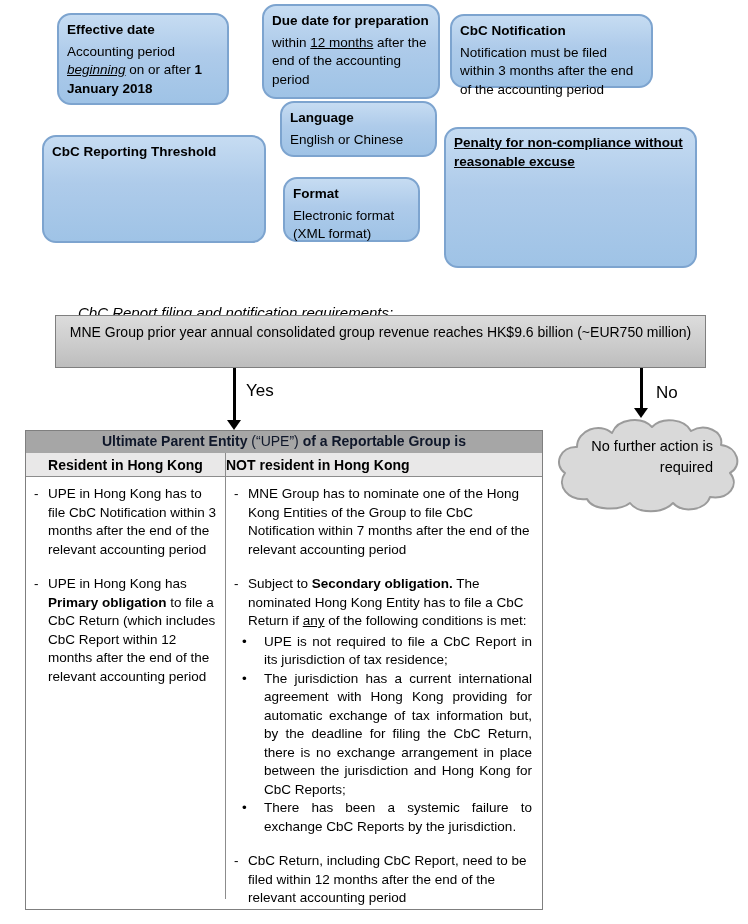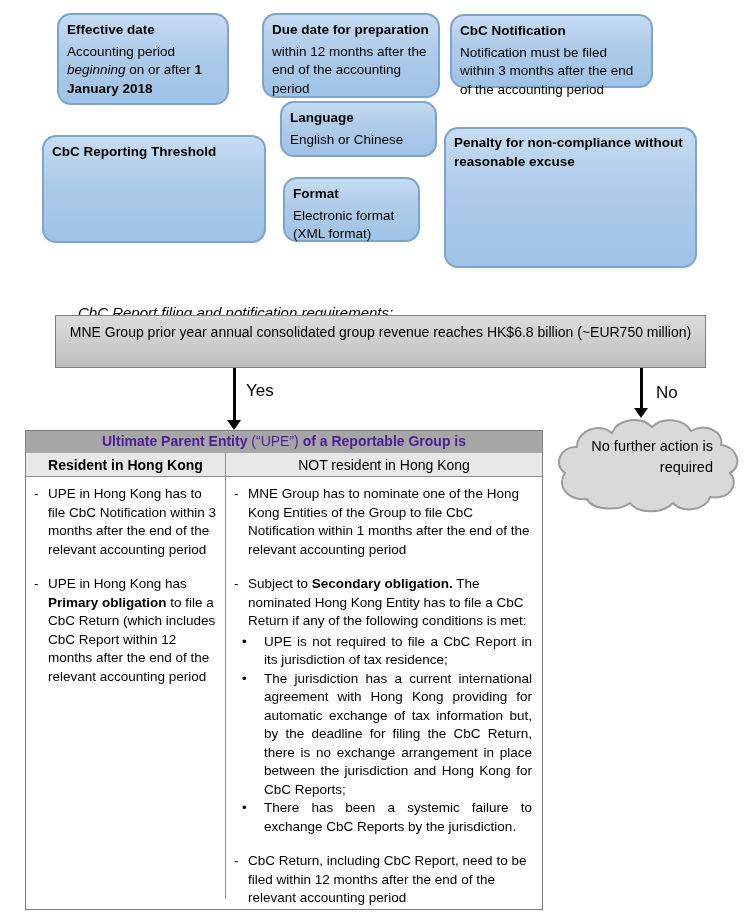--- a/index.html
+++ b/index.html
@@ -1,21 +1,21 @@
 <!DOCTYPE html>
 <html><head>
 <meta charset="utf-8">
 <style>
   * { margin:0; padding:0; box-sizing:border-box; }
   body { background:#ffffff; font-family:"Liberation Sans", sans-serif; color:#000; }
   #root { position:relative; width:748px; height:924px; background:#ffffff; overflow:hidden; }
 
   .b { font-weight:bold; }
   .i { font-style:italic; }
-  .u { }
+  .u { text-decoration:underline; }
 
   
   .bluebox {
     position:absolute;
     background:linear-gradient(180deg,#c6dcf2 0%,#aecbea 45%,#9fc3e6 100%);
     border:2px solid #7da4cf;
     border-radius:14px;
     padding:6px 8px;
     text-align:left;
     font-size:13.5px;
@@ -49,26 +49,26 @@
   
   .upe-table {
     position:absolute;
     border:1px solid #7f7f7f;
     background:#ffffff;
     overflow:hidden;
     font-size:13.5px;
     line-height:18.5px;
   }
   .t-header {
-    height:22px; background:#a6a6a6; color:#4c1d95;
+    height:22px; background:#a6a6a6; color:#0f172a;
     text-align:center; font-size:14px; line-height:21px;
   }
   .t-subheader { display:flex; height:24px; background:#e9e8e8; border-bottom:1px solid #8c8c8c; }
   .t-sub-left  { width:200px; border-right:1px solid #8c8c8c; text-align:center; font-weight:bold; font-size:14px; padding-top:3px; }
-  .t-sub-right { flex:1; text-align:center; font-weight:normal; font-size:14px; padding-top:3px; }
+  .t-sub-right { flex:1; text-align:left; font-weight:bold; font-size:14px; padding-top:3px; }
   .t-body { display:flex; height:calc(100% - 56px); }
   .t-cell-left  { width:200px; border-right:1px solid #8c8c8c; padding:8px 6px 0 8px; }
   .t-cell-right { flex:1; padding:8px 10px 0 8px; }
 
   .ditem { display:flex; }
   .ditem + .ditem, .bullets + .ditem { margin-top:16px; }
   .dmark { width:14px; flex:none; }
   .dtext { flex:1; }
 
   .bullets { margin-left:8px; margin-top:2px; }
@@ -79,21 +79,21 @@
 </head>
 <body>
 
 <div id="root">
 
   <div class="bluebox" style="left:57px; top:13px; width:172px; height:92px;">
     <div class="box-title">Effective date</div>
     <div class="box-body"><span>Accounting period </span><span class="i u">beginning</span><span> on or after </span><span class="b">1 January 2018</span></div>
   </div>
 
-  <div class="bluebox" style="left:262px; top:13px; width:178px; height:85px;">
+  <div class="bluebox" style="left:262px; top:4px; width:178px; height:95px;">
     <div class="box-title">Due date for preparation</div>
     <div class="box-body"><span>within </span><span class="u">12 months</span><span> after the end of the accounting period</span></div>
   </div>
 
   <div class="bluebox" style="left:450px; top:14px; width:203px; height:74px;">
     <div class="box-title">CbC Notification</div>
     <div class="box-body"><span>Notification must be filed within 3 months after the end of the accounting period</span></div>
   </div>
 
   <div class="bluebox" style="left:280px; top:101px; width:157px; height:56px;">
@@ -104,26 +104,26 @@
   <div class="bluebox" style="left:42px; top:135px; width:224px; height:108px;">
     <div class="box-title">CbC Reporting Threshold</div>
   </div>
 
   <div class="bluebox" style="left:283px; top:177px; width:137px; height:65px;">
     <div class="box-title">Format</div>
     <div class="box-body"><span>Electronic format (XML format)</span></div>
   </div>
 
   <div class="bluebox" style="left:444px; top:127px; width:253px; height:141px; padding-top:5px;">
-    <div class="box-title" style="margin-bottom:2px;">Penalty for non-compliance without reasonable excuse</div>
+    <div class="box-title" style="margin-bottom:2px;text-decoration:underline;">Penalty for non-compliance without reasonable excuse</div>
   </div>
 
   <div class="caption" style="left:78px; top:286px;margin-top:18px;">CbC Report filing and notification requirements:</div>
 
-  <div class="condition" style="left:55px; top:315px; width:651px; height:53px;">MNE Group prior year annual consolidated group revenue reaches HK$6.8 billion (~EUR750 million)</div>
+  <div class="condition" style="left:55px; top:315px; width:651px; height:53px;">MNE Group prior year annual consolidated group revenue reaches HK$9.6 billion (~EUR750 million)</div>
 
   <div class="varrow" style="left:227px; top:368px; height:62px;">
     <div class="shaft"></div>
     <div class="head"></div>
   </div>
   <div class="flow-label" style="left:246px; top:381px;">Yes</div>
 
   <div class="varrow" style="left:634px; top:368px; height:50px;">
     <div class="shaft"></div>
     <div class="head"></div>
@@ -163,21 +163,21 @@
         </div>
         <div class="ditem">
           <span class="dmark">-</span>
           <span class="dtext"><span>UPE in Hong Kong has </span><span class="b">Primary obligation</span><span> to file a CbC Return (which includes CbC Report within 12 months after the end of the relevant accounting period</span></span>
         </div>
       </div>
 
       <div class="t-cell-right">
         <div class="ditem">
           <span class="dmark">-</span>
-          <span class="dtext"><span>MNE Group has to nominate one of the Hong Kong Entities of the Group to file CbC Notification within 1 months after the end of the relevant accounting period</span></span>
+          <span class="dtext"><span>MNE Group has to nominate one of the Hong Kong Entities of the Group to file CbC Notification within 7 months after the end of the relevant accounting period</span></span>
         </div>
         <div class="ditem">
           <span class="dmark">-</span>
           <span class="dtext"><span>Subject to </span><span class="b">Secondary obligation.</span><span> The nominated Hong Kong Entity has to file a CbC Return if </span><span class="u">any</span><span> of the following conditions is met:</span></span>
         </div>
         <div class="bullets">
           <div class="bitem">
             <span class="bmark">•</span>
             <span class="btext"><span>UPE is not required to file a CbC Report in its jurisdiction of tax residence;</span></span>
           </div>

